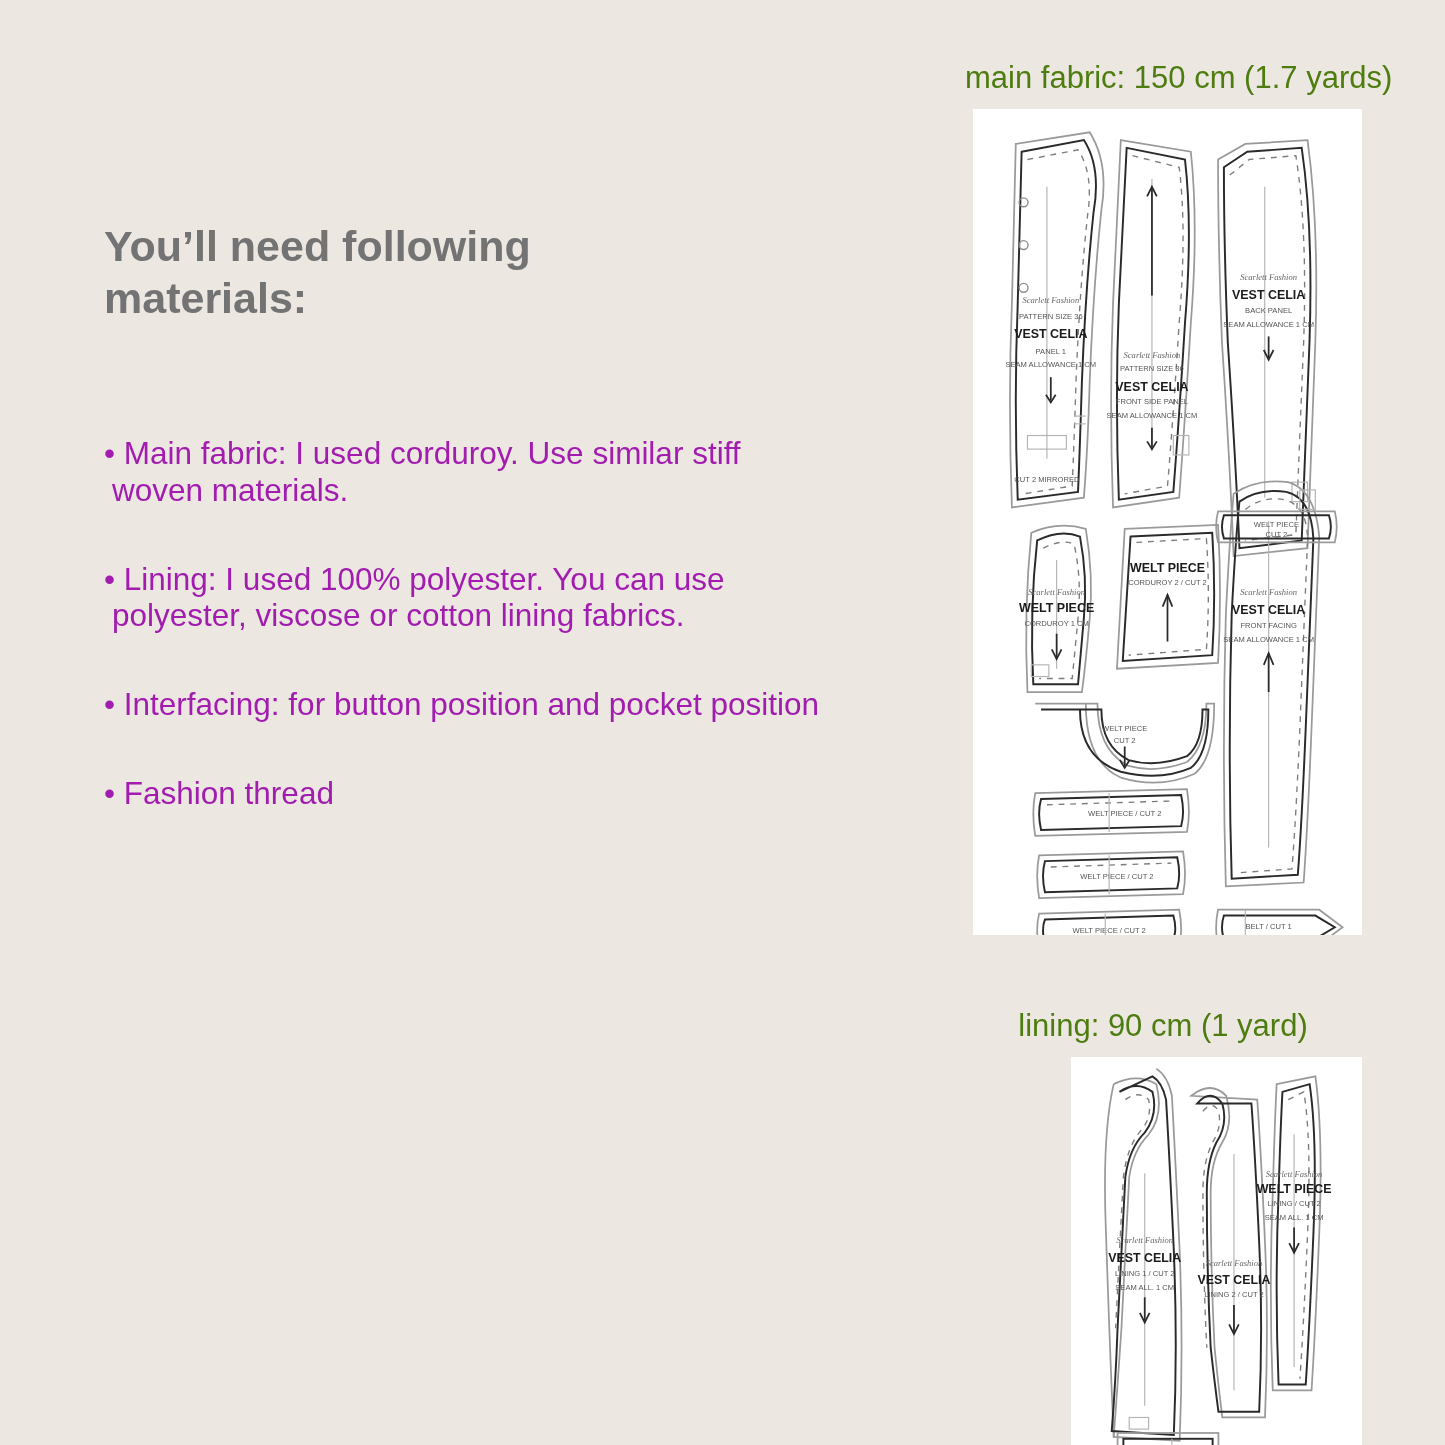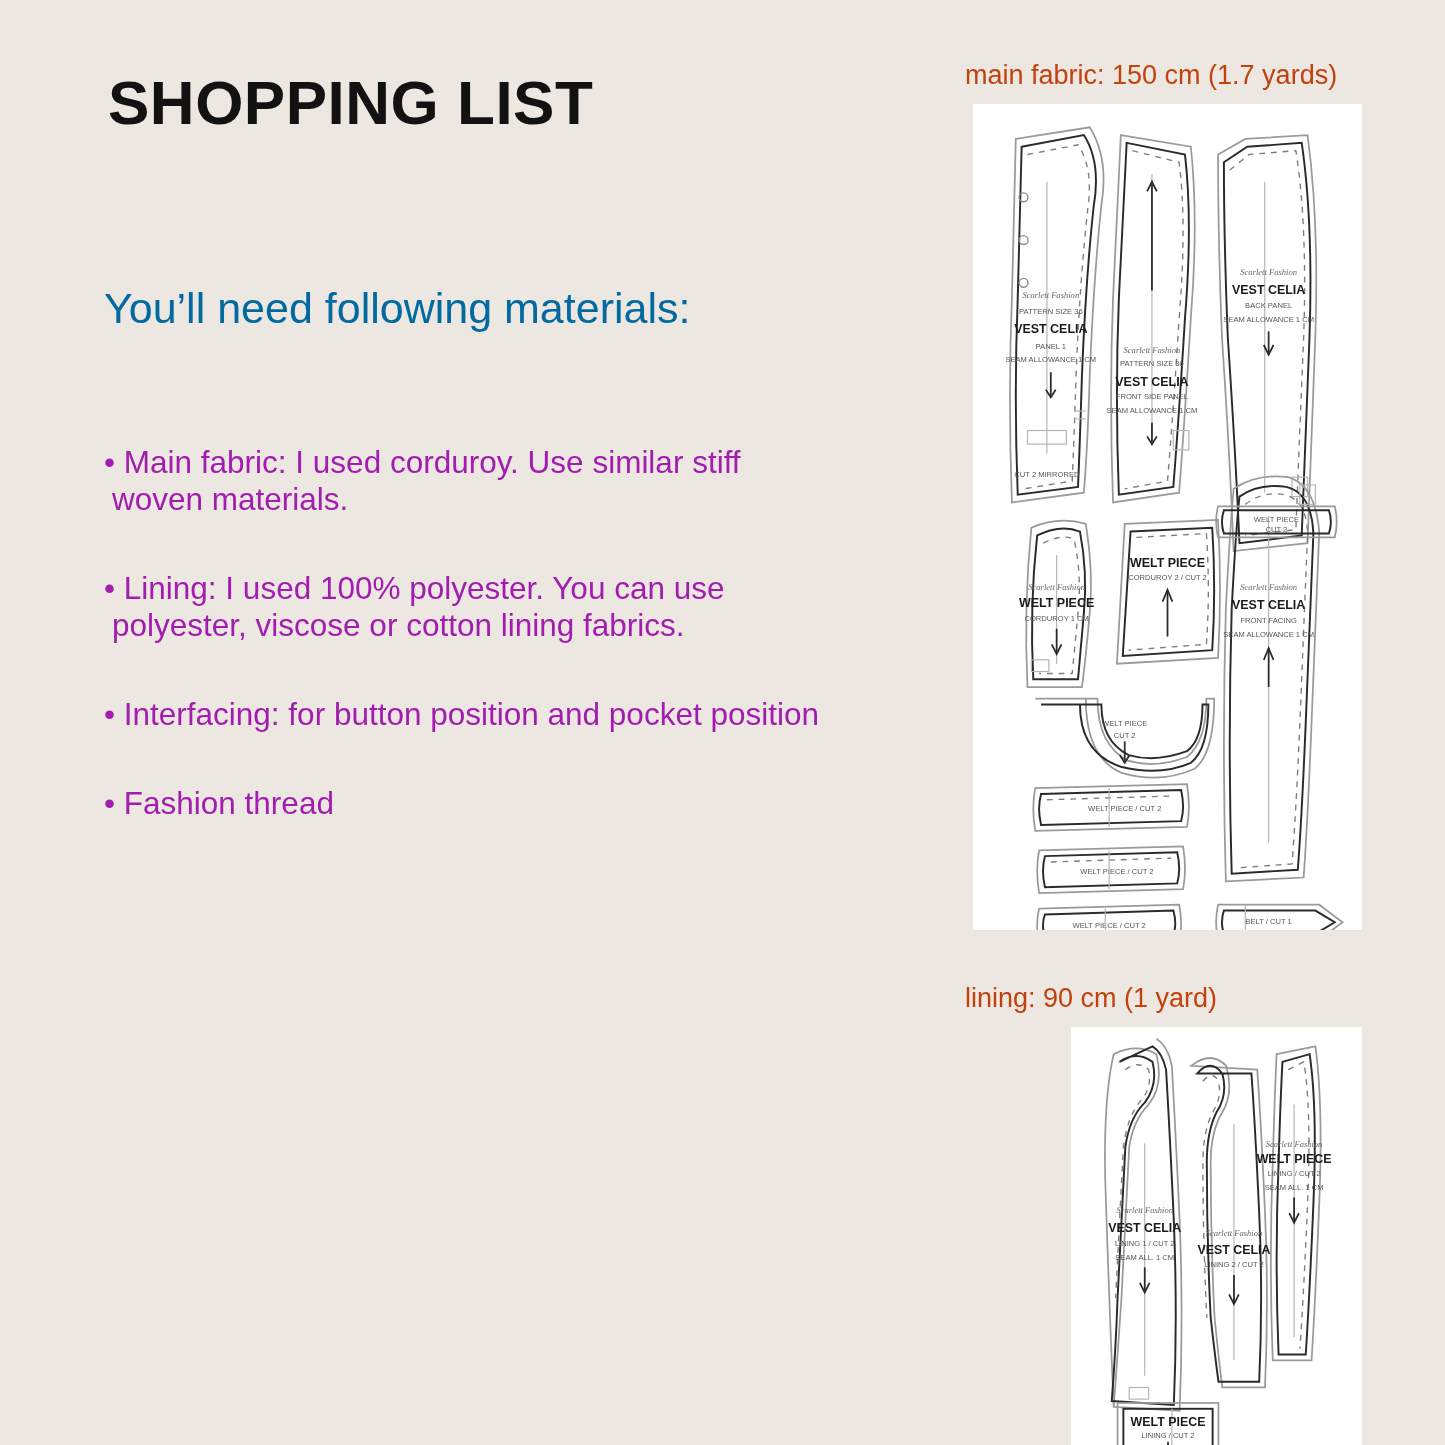--- a/index.html
+++ b/index.html
@@ -35,22 +35,22 @@
     letter-spacing: 0.5px;
     line-height: 1.0;
     margin: 0 0 0 4px;
     color: #121212;
   }
 
   .subtitle {
     margin-top: 148px;
     font-size: 43px;
     line-height: 1.22;
-    font-weight: 400;
-    color: #0369a1;
+    font-weight: 700;
+    color: #737373;
     max-width: 620px;
   }
 
   .materials {
     margin-top: 110px;
   }
 
   .material-item {
     display: block;
     font-size: 31.5px;
@@ -64,23 +64,23 @@
 
   
   .right-col {
     position: absolute;
     left: 965px;
     top: 60px;
     width: 400px;
   }
 
   .layout-caption {
-    font-size: 27px;
-    text-align: left;
-    color: #c2410c;
+    font-size: 31px;
+    text-align: center;
+    color: #4d7c0f;
     margin: 0 4px 13px 0;
     white-space: nowrap;
   }
 
   .sheet {
     background: #ffffff;
     position: relative;
     overflow: hidden;
   }
 
@@ -90,21 +90,21 @@
     margin-left: 8px;
   }
 
   .sheet-lining {
     width: 291px;
     height: 438px;
     margin-left: 106px;
   }
 
   .caption-lining {
-    margin-top: 53px;
+    margin-top: 73px;
   }
 
   svg.pieces {
     display: block;
     width: 100%;
     height: 100%;
   }
 
   .pc-out {
     fill: none;
@@ -157,21 +157,20 @@
     stroke: #8c8c8c;
     stroke-width: 0.7;
   }
 </style>
 </head>
 <body>
 
 <div class="page">
 
   <div class="left-col">
-    <h1 class="title">SHOPPING LIST</h1>
 
     <div class="subtitle">You’ll need following materials:</div>
 
     <div class="materials">
       <span class="material-item">• Main fabric: I used corduroy. Use similar stiff woven materials.</span>
       <span class="material-item">• Lining: I used 100% polyester. You can use polyester, viscose or cotton lining fabrics.</span>
       <span class="material-item">• Interfacing: for button position and pocket position</span>
       <span class="material-item">• Fashion thread</span>
     </div>
   </div>

